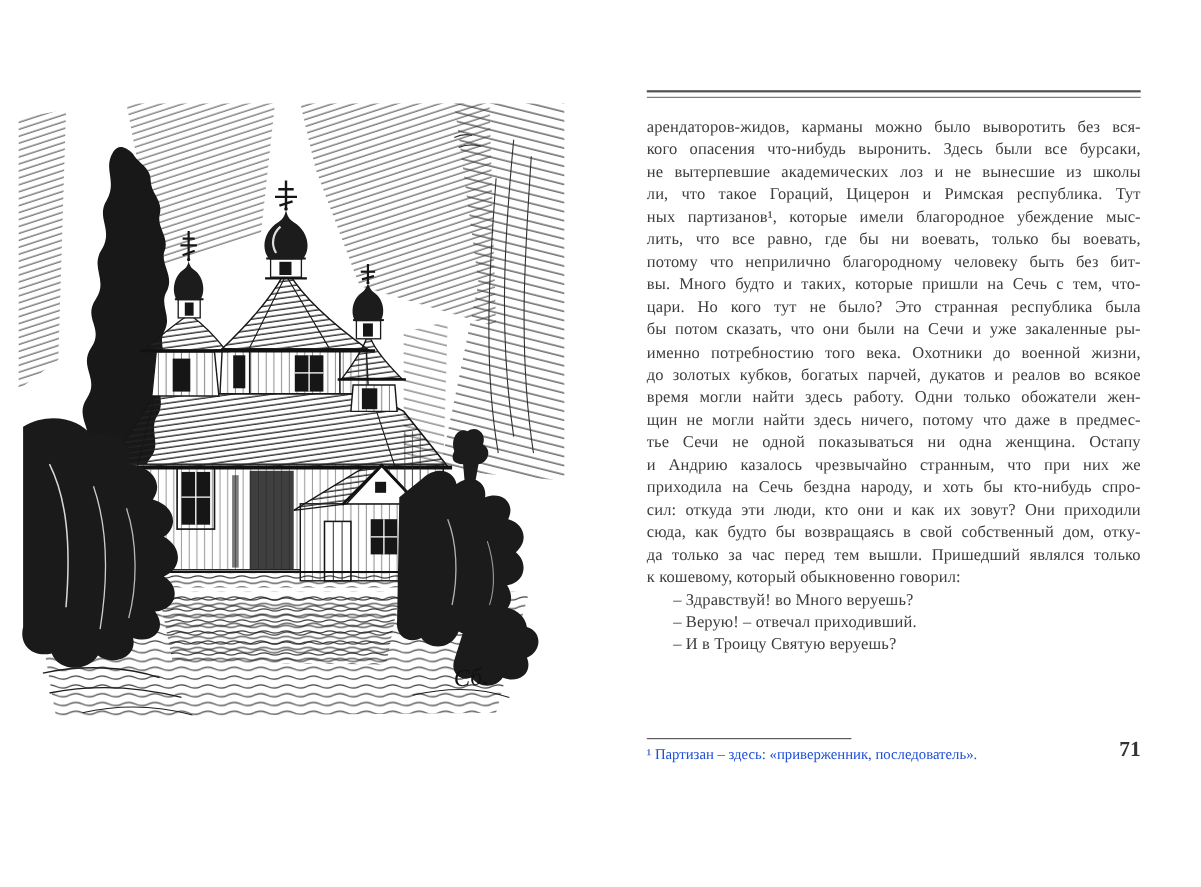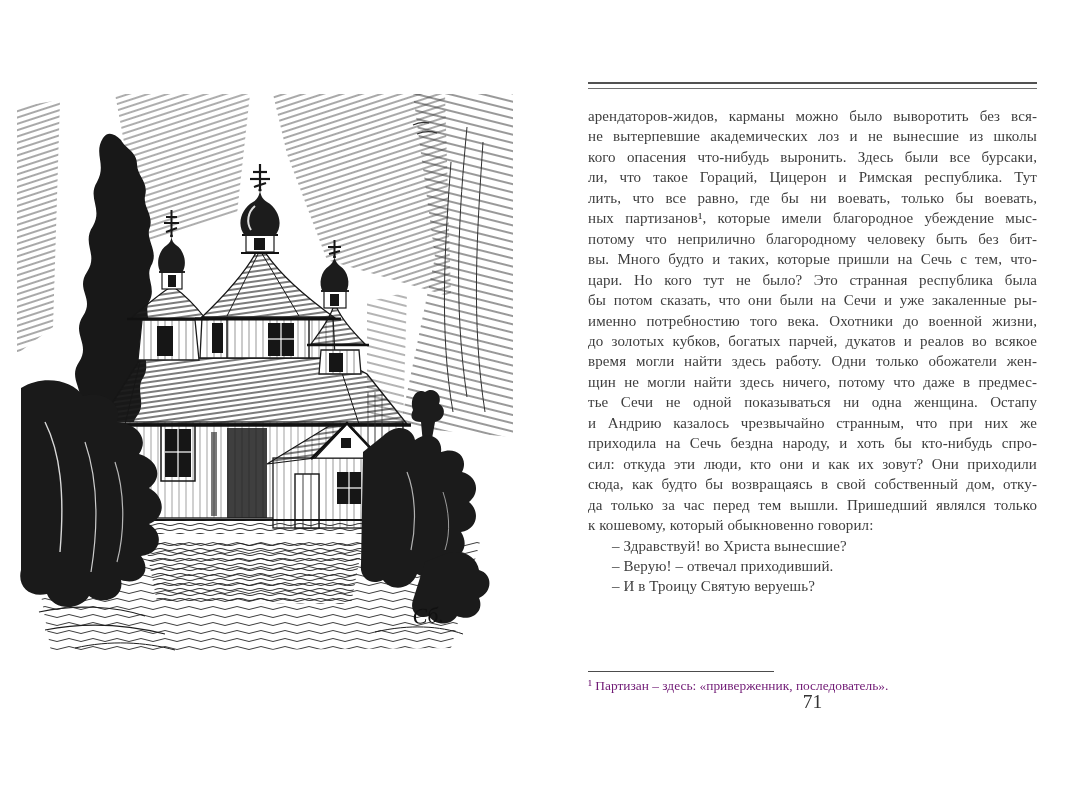--- a/index.html
+++ b/index.html
@@ -26,25 +26,25 @@
     letter-spacing:.1px;
   }
   .text-line.just{text-align:justify;text-align-last:justify;}
   .text-line.ind{text-indent:24px;}
   .foot-rule{
     position:absolute;left:588px;top:671px;width:186px;height:0;
     border-top:1.6px solid #4c4c4c;
   }
   .footnote{
     position:absolute;left:588px;top:677px;width:380px;
-    font-size:13.4px;line-height:17px;color:#701a75;
+    font-size:13.4px;line-height:17px;color:#1d4ed8;
   }
   .page-number{
-    position:absolute;left:588px;top:691px;width:449px;
-    text-align:center;font-size:19.5px;font-weight:normal;color:#333333;
+    position:absolute;left:588px;top:671px;width:449px;
+    text-align:right;font-size:19.5px;font-weight:bold;color:#333333;
   }
   
   .illustration{
     position:absolute;left:15px;top:92px;width:500px;height:575px;
   }
 </style>
 </head>
 <body>
 
 <div class="spread">
@@ -226,41 +226,41 @@
       <path d="M428,400 C434,418 436,440 430,458" stroke="#f2f2f2" stroke-width="1" fill="none" opacity=".6"></path>
     </g>
 
     <text x="398" y="532" font-size="22" font-style="italic" fill="#111111" transform="rotate(-4 398 532)">Сб.</text>
   </svg>
 
   <div class="head-rule"></div>
 
   <div class="body-text">
       <div class="text-line just">арендаторов-жидов, карманы можно было выворотить без вся-</div>
+      <div class="text-line just">кого опасения что-нибудь выронить. Здесь были все бурсаки,</div>
       <div class="text-line just">не вытерпевшие академических лоз и не вынесшие из школы</div>
-      <div class="text-line just">кого опасения что-нибудь выронить. Здесь были все бурсаки,</div>
       <div class="text-line just">ли, что такое Гораций, Цицерон и Римская республика. Тут</div>
+      <div class="text-line just">ных партизанов¹, которые имели благородное убеждение мыс-</div>
       <div class="text-line just">лить, что все равно, где бы ни воевать, только бы воевать,</div>
-      <div class="text-line just">ных партизанов¹, которые имели благородное убеждение мыс-</div>
       <div class="text-line just">потому что неприлично благородному человеку быть без бит-</div>
       <div class="text-line just">вы. Много будто и таких, которые пришли на Сечь с тем, что-</div>
       <div class="text-line just">цари. Но кого тут не было? Это странная республика была</div>
       <div class="text-line just">бы потом сказать, что они были на Сечи и уже закаленные ры-</div>
       <div class="text-line just">именно потребностию того века. Охотники до военной жизни,</div>
       <div class="text-line just">до золотых кубков, богатых парчей, дукатов и реалов во всякое</div>
       <div class="text-line just">время могли найти здесь работу. Одни только обожатели жен-</div>
       <div class="text-line just">щин не могли найти здесь ничего, потому что даже в предмес-</div>
       <div class="text-line just">тье Сечи не одной показываться ни одна женщина. Остапу</div>
       <div class="text-line just">и Андрию казалось чрезвычайно странным, что при них же</div>
       <div class="text-line just">приходила на Сечь бездна народу, и хоть бы кто-нибудь спро-</div>
       <div class="text-line just">сил: откуда эти люди, кто они и как их зовут? Они приходили</div>
       <div class="text-line just">сюда, как будто бы возвращаясь в свой собственный дом, отку-</div>
       <div class="text-line just">да только за час перед тем вышли. Пришедший являлся только</div>
       <div class="text-line">к кошевому, который обыкновенно говорил:</div>
-      <div class="text-line ind">– Здравствуй! во Христа вынесшие?</div>
+      <div class="text-line ind">– Здравствуй! во Много веруешь?</div>
       <div class="text-line ind">– Верую! – отвечал приходивший.</div>
       <div class="text-line ind">– И в Троицу Святую веруешь?</div>
     </div>
 
   <div class="foot-rule"></div>
   <div class="footnote">¹ Партизан – здесь: «приверженник, последователь».</div>
   <div class="page-number">71</div>
 
 </div>
 

